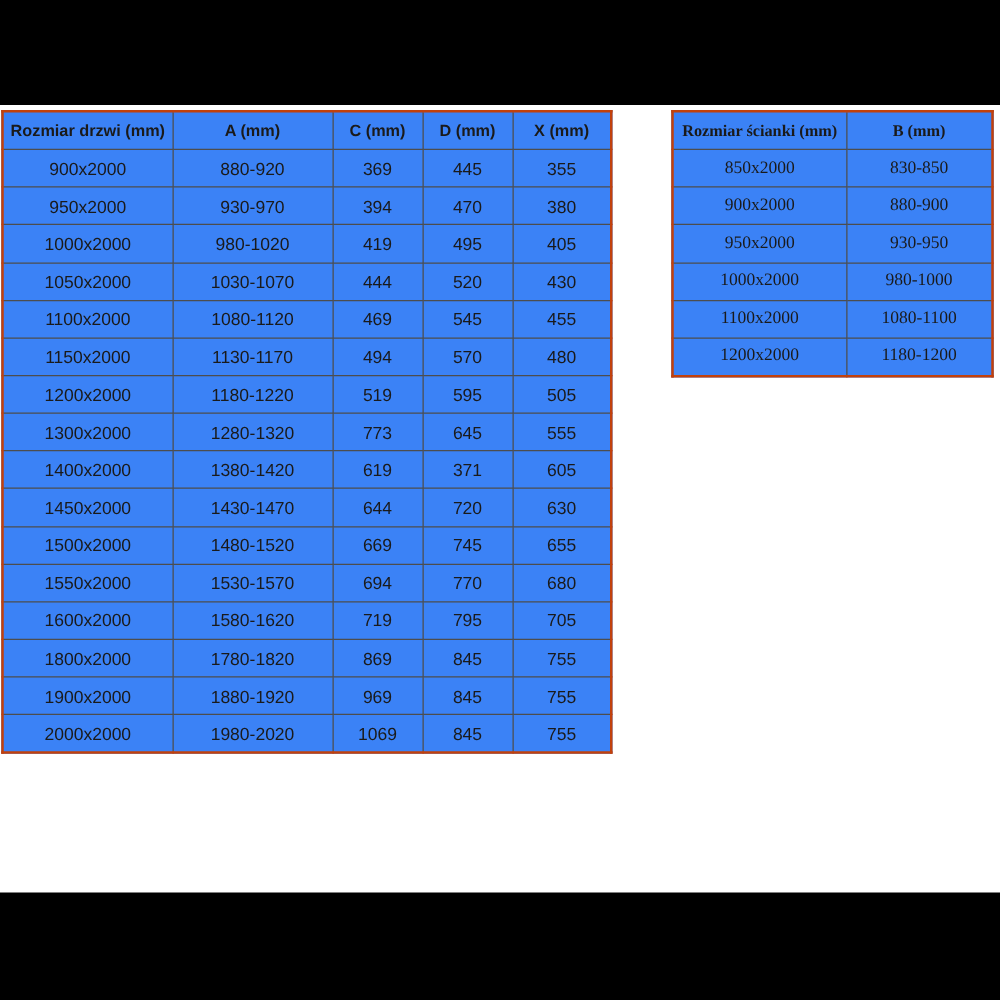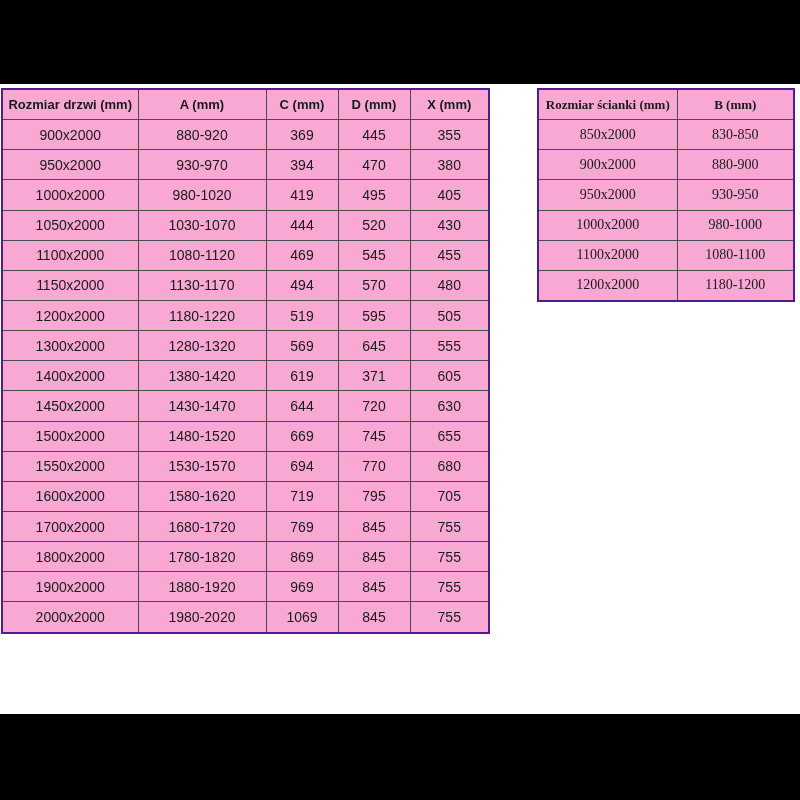--- a/index.html
+++ b/index.html
@@ -26,22 +26,22 @@
     width: 800px;
     background: #000000;
   }
   .black-bar.top { top: 0; height: 84px; }
   .black-bar.bottom { top: 714px; height: 86px; }
 
   table.spec {
     position: absolute;
     border-collapse: collapse;
     table-layout: fixed;
-    background: #f9a8d4;
-    border: 2px solid #4c1d95;
+    background: #3b82f6;
+    border: 2px solid #c2410c;
   }
   table.spec th,
   table.spec td {
     border: 1px solid #4d4d4d;
     text-align: center;
     vertical-align: middle;
     padding: 0 2px;
     height: 29.15px;
     color: #1a1a1a;
     overflow: hidden;
@@ -137,21 +137,21 @@
         <tr>
           <td>1200x2000</td>
           <td>1180-1220</td>
           <td>519</td>
           <td>595</td>
           <td>505</td>
         </tr>
         <tr>
           <td>1300x2000</td>
           <td>1280-1320</td>
-          <td>569</td>
+          <td>773</td>
           <td>645</td>
           <td>555</td>
         </tr>
         <tr>
           <td>1400x2000</td>
           <td>1380-1420</td>
           <td>619</td>
           <td>371</td>
           <td>605</td>
         </tr>
@@ -175,27 +175,20 @@
           <td>694</td>
           <td>770</td>
           <td>680</td>
         </tr>
         <tr>
           <td>1600x2000</td>
           <td>1580-1620</td>
           <td>719</td>
           <td>795</td>
           <td>705</td>
-        </tr>
-        <tr>
-          <td>1700x2000</td>
-          <td>1680-1720</td>
-          <td>769</td>
-          <td>845</td>
-          <td>755</td>
         </tr>
         <tr>
           <td>1800x2000</td>
           <td>1780-1820</td>
           <td>869</td>
           <td>845</td>
           <td>755</td>
         </tr>
         <tr>
           <td>1900x2000</td>

